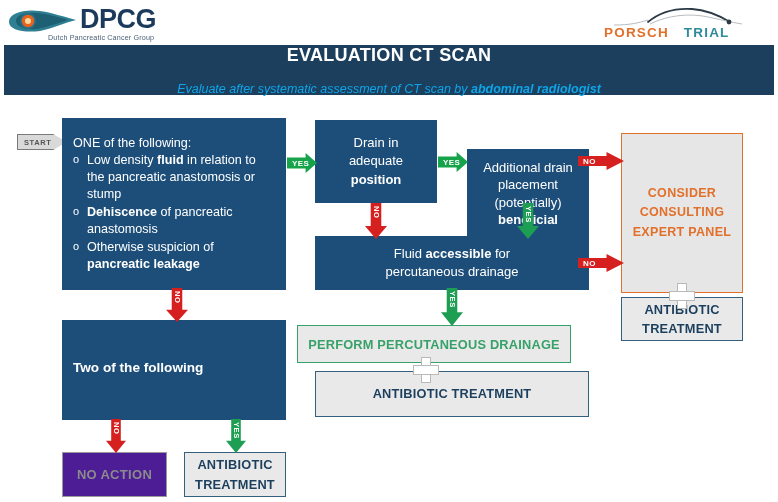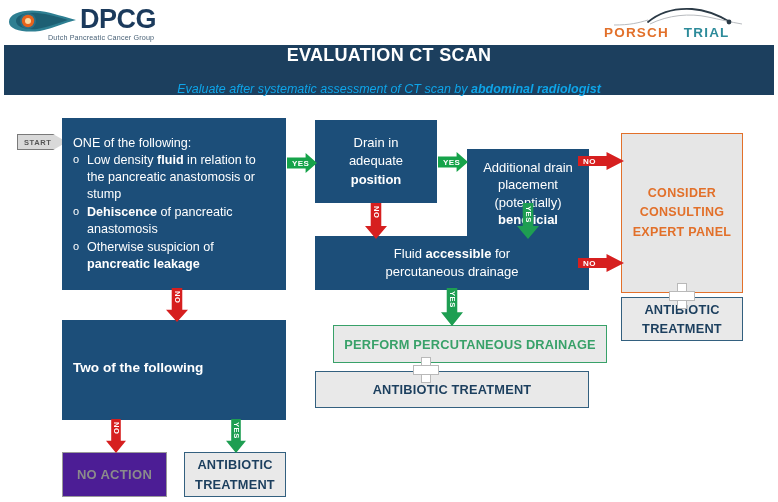--- a/index.html
+++ b/index.html
@@ -222,31 +222,31 @@
       <div class="pmask"></div>
   </div>
 
   <div class="box box-grey-blue" style="left:621px; top:297px; width:122px; height:44px;">
     <div>
       <div>ANTIBIOTIC</div>
       <div>TREATMENT</div>
     </div>
   </div>
 
-  <div class="box box-grey-green" style="left:333px; top:325px; width:274px; height:38px;align-items:center;">
+  <div class="box box-grey-green" style="left:297px; top:325px; width:274px; height:38px;align-items:center;">
     <span>PERFORM PERCUTANEOUS DRAINAGE</span>
   </div>
 
   <div class="plus" style="left:413px; top:357px;">
     <div class="pb pv"></div>
       <div class="pb ph"></div>
       <div class="pmask"></div>
   </div>
 
-  <div class="box box-grey-blue" style="left:315px; top:371px; width:274px; height:37px;">
+  <div class="box box-grey-blue" style="left:315px; top:371px; width:274px; height:46px;">
     <span>ANTIBIOTIC TREATMENT</span>
   </div>
 
   <div class="box box-grey-grey" style="left:62px; top:452px; width:105px; height:45px;">
     <span>NO ACTION</span>
   </div>
 
   <div class="box box-grey-blue" style="left:184px; top:452px; width:102px; height:45px;">
     <div>
       <div>ANTIBIOTIC</div>

